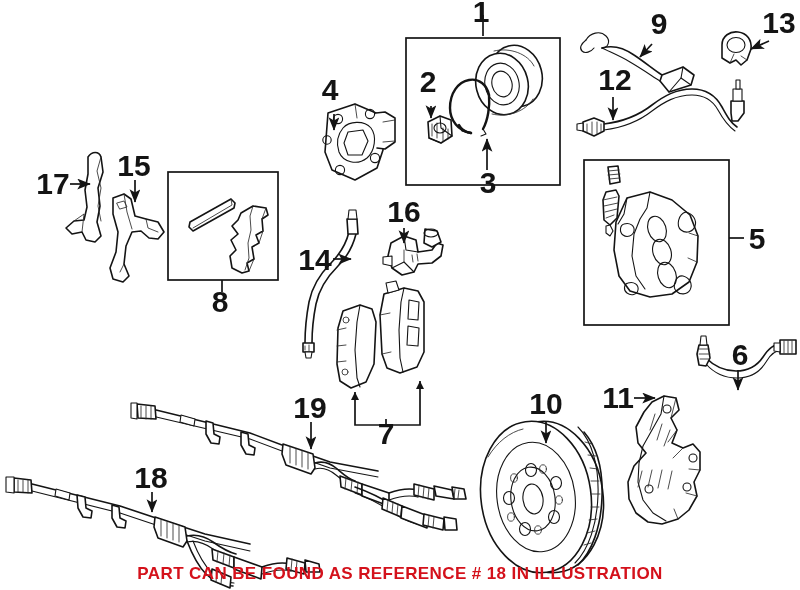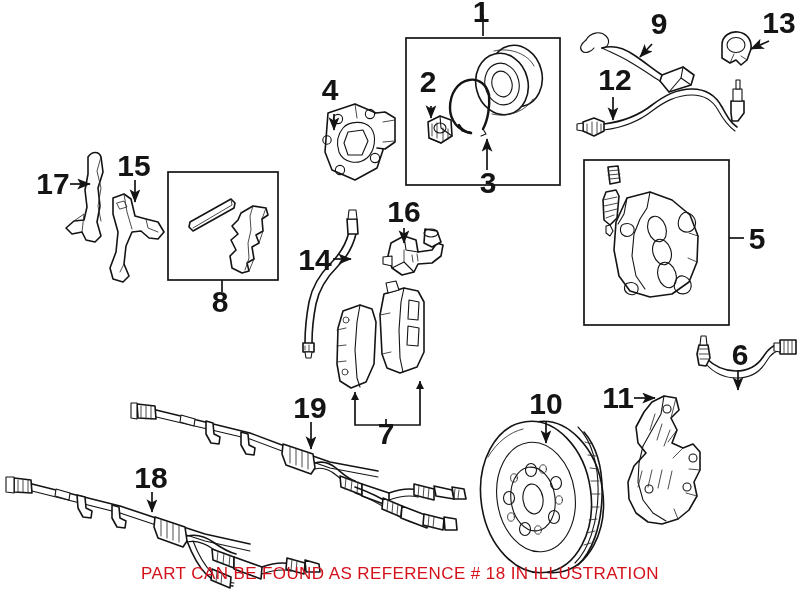--- a/index.html
+++ b/index.html
@@ -30,21 +30,21 @@
     font-weight: 700;
     fill: #141414;
     font-size: 30px;
   }
   .footer-note {
     position: absolute;
     left: 0;
     width: 800px;
     text-align: center;
     font-family: "Liberation Sans", sans-serif;
-    font-weight: 400;
+    font-weight: 700;
     font-size: 17px;
     letter-spacing: 0.4px;
     color: #d4111b;
     white-space: nowrap;
   }
   .ln { fill: none; stroke: #141414; stroke-width: 1.6; stroke-linecap: round; stroke-linejoin: round; }
   .ln-thin { fill: none; stroke: #141414; stroke-width: 1.1; stroke-linecap: round; stroke-linejoin: round; }
   .ln-hair { fill: none; stroke: #2a2a2a; stroke-width: 0.85; stroke-linecap: round; stroke-linejoin: round; }
   .fillw { fill: #ffffff; stroke: #141414; stroke-width: 1.6; stroke-linejoin: round; stroke-linecap: round; }
   .fillw-thin { fill: #ffffff; stroke: #141414; stroke-width: 1.1; stroke-linejoin: round; stroke-linecap: round; }

